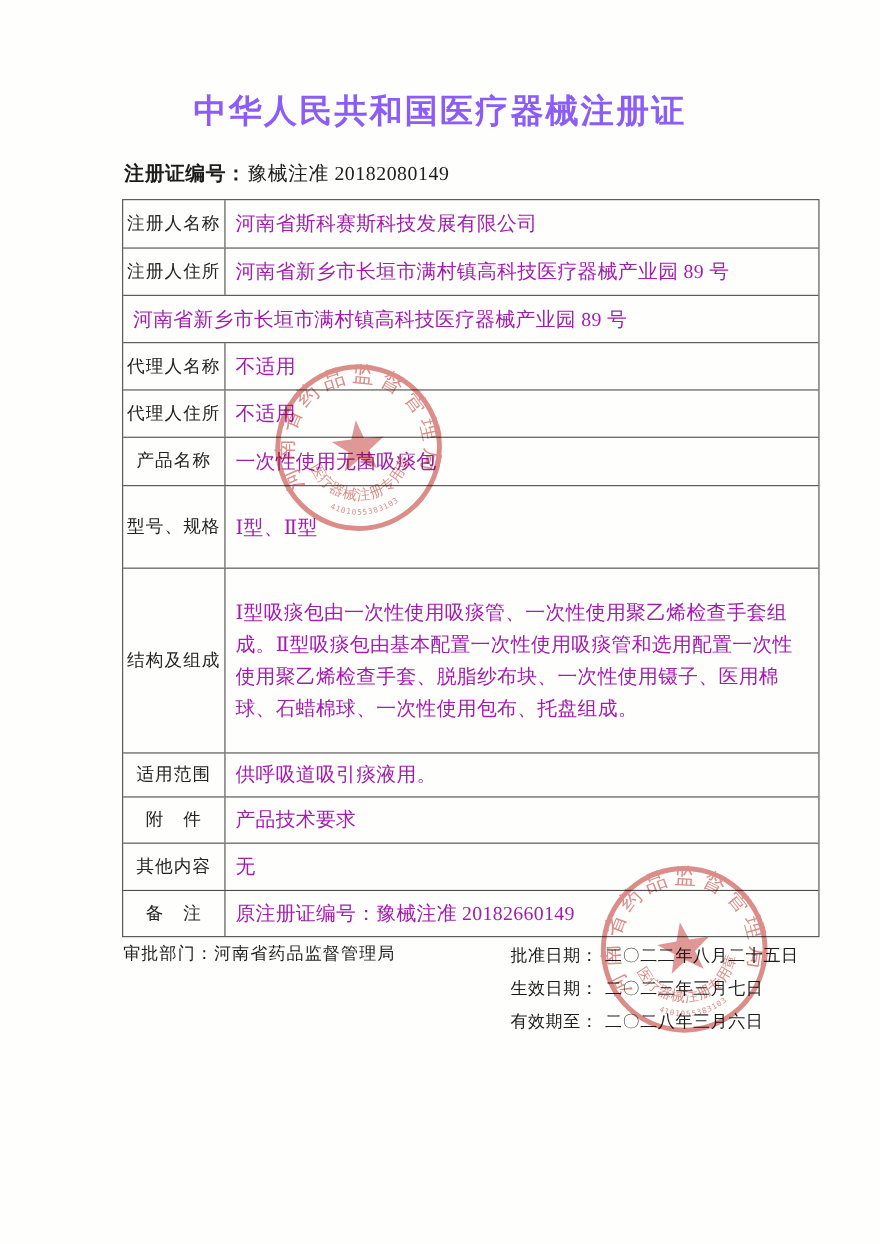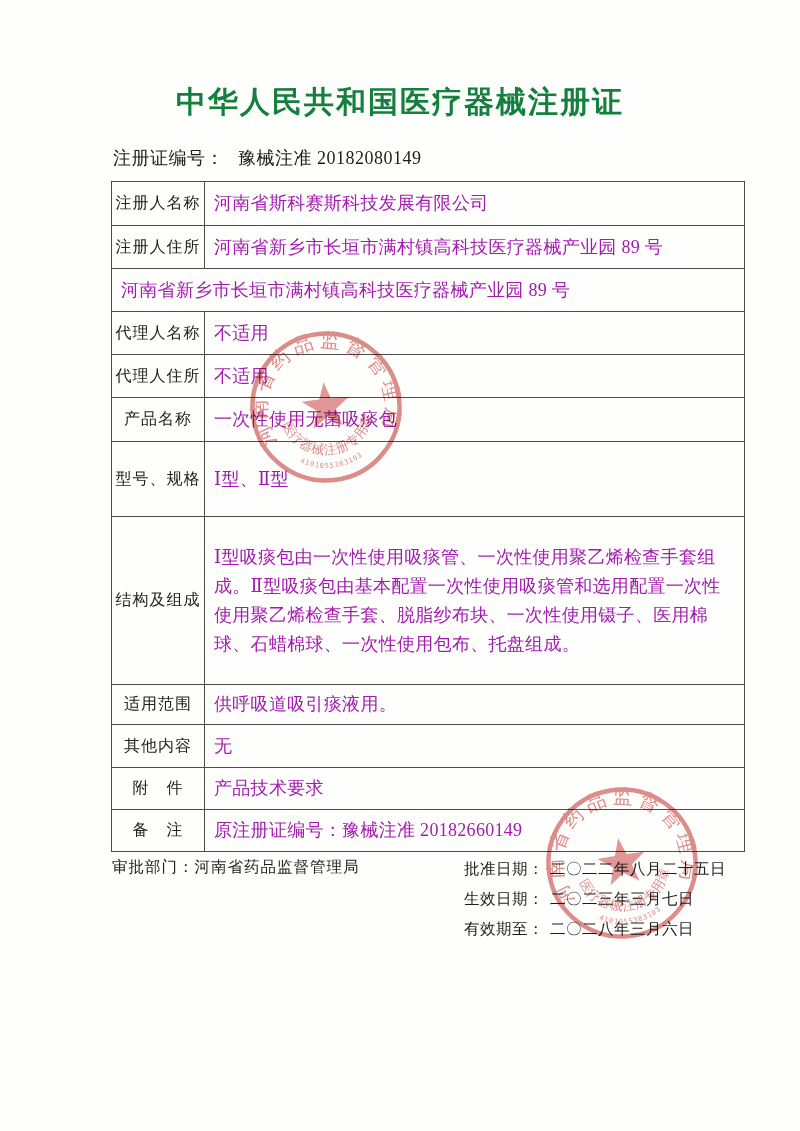--- a/index.html
+++ b/index.html
@@ -4,25 +4,25 @@
 <style>
   html,body{margin:0;padding:0;background:#e9e9e9;}
   .page{
     position:relative;width:800px;height:1131px;margin:0 auto;
     background:#fefefd;overflow:hidden;color:#1c1c1c;
     font-family:"Liberation Serif","DejaVu Serif",serif;
   }
   
   .title{
     position:absolute;top:84px;left:0;right:0;text-align:center;
-    font-size:30px;line-height:36px;font-weight:700;letter-spacing:2px;color:#15803d;
+    font-size:30px;line-height:36px;font-weight:700;letter-spacing:2px;color:#8b5cf6;
   }
   
   .cert-line{position:absolute;left:113px;top:146px;font-size:18px;letter-spacing:.5px;}
-  .cert-line .lbl{margin-right:14px;}
+  .cert-line .lbl{margin-right:1px;font-weight:bold;}
   
   .cert-table{
     position:absolute;left:111px;top:181px;width:634px;
     border:1px solid #4c4c4c;box-sizing:border-box;background:transparent;
   }
   .row{display:flex;box-sizing:border-box;align-items:stretch;}
   .row + .row{border-top:1px solid #4c4c4c;}
   .cell-l{
     width:93px;flex:0 0 93px;border-right:1px solid #4c4c4c;box-sizing:border-box;
     display:flex;align-items:center;justify-content:center;text-align:center;
@@ -93,27 +93,27 @@
       <div class="cell-v">Ⅰ型、Ⅱ型</div>
     </div>
     <div class="row h168">
       <div class="cell-l">结构及组成</div>
       <div class="cell-v">Ⅰ型吸痰包由一次性使用吸痰管、一次性使用聚乙烯检查手套组成。Ⅱ型吸痰包由基本配置一次性使用吸痰管和选用配置一次性使用聚乙烯检查手套、脱脂纱布块、一次性使用镊子、医用棉球、石蜡棉球、一次性使用包布、托盘组成。</div>
     </div>
     <div class="row h40">
       <div class="cell-l">适用范围</div>
       <div class="cell-v">供呼吸道吸引痰液用。</div>
     </div>
+    <div class="row h42">
+      <div class="cell-l">附　件</div>
+      <div class="cell-v">产品技术要求</div>
+    </div>
     <div class="row h43">
       <div class="cell-l">其他内容</div>
       <div class="cell-v">无</div>
-    </div>
-    <div class="row h42">
-      <div class="cell-l">附　件</div>
-      <div class="cell-v">产品技术要求</div>
     </div>
     <div class="row h42">
       <div class="cell-l">备　注</div>
       <div class="cell-v">原注册证编号：豫械注准 20182660149</div>
     </div>
   </div>
 
   <div class="approval">
     <span class="lbl">审批部门：</span><span>河南省药品监督管理局</span>
   </div>

